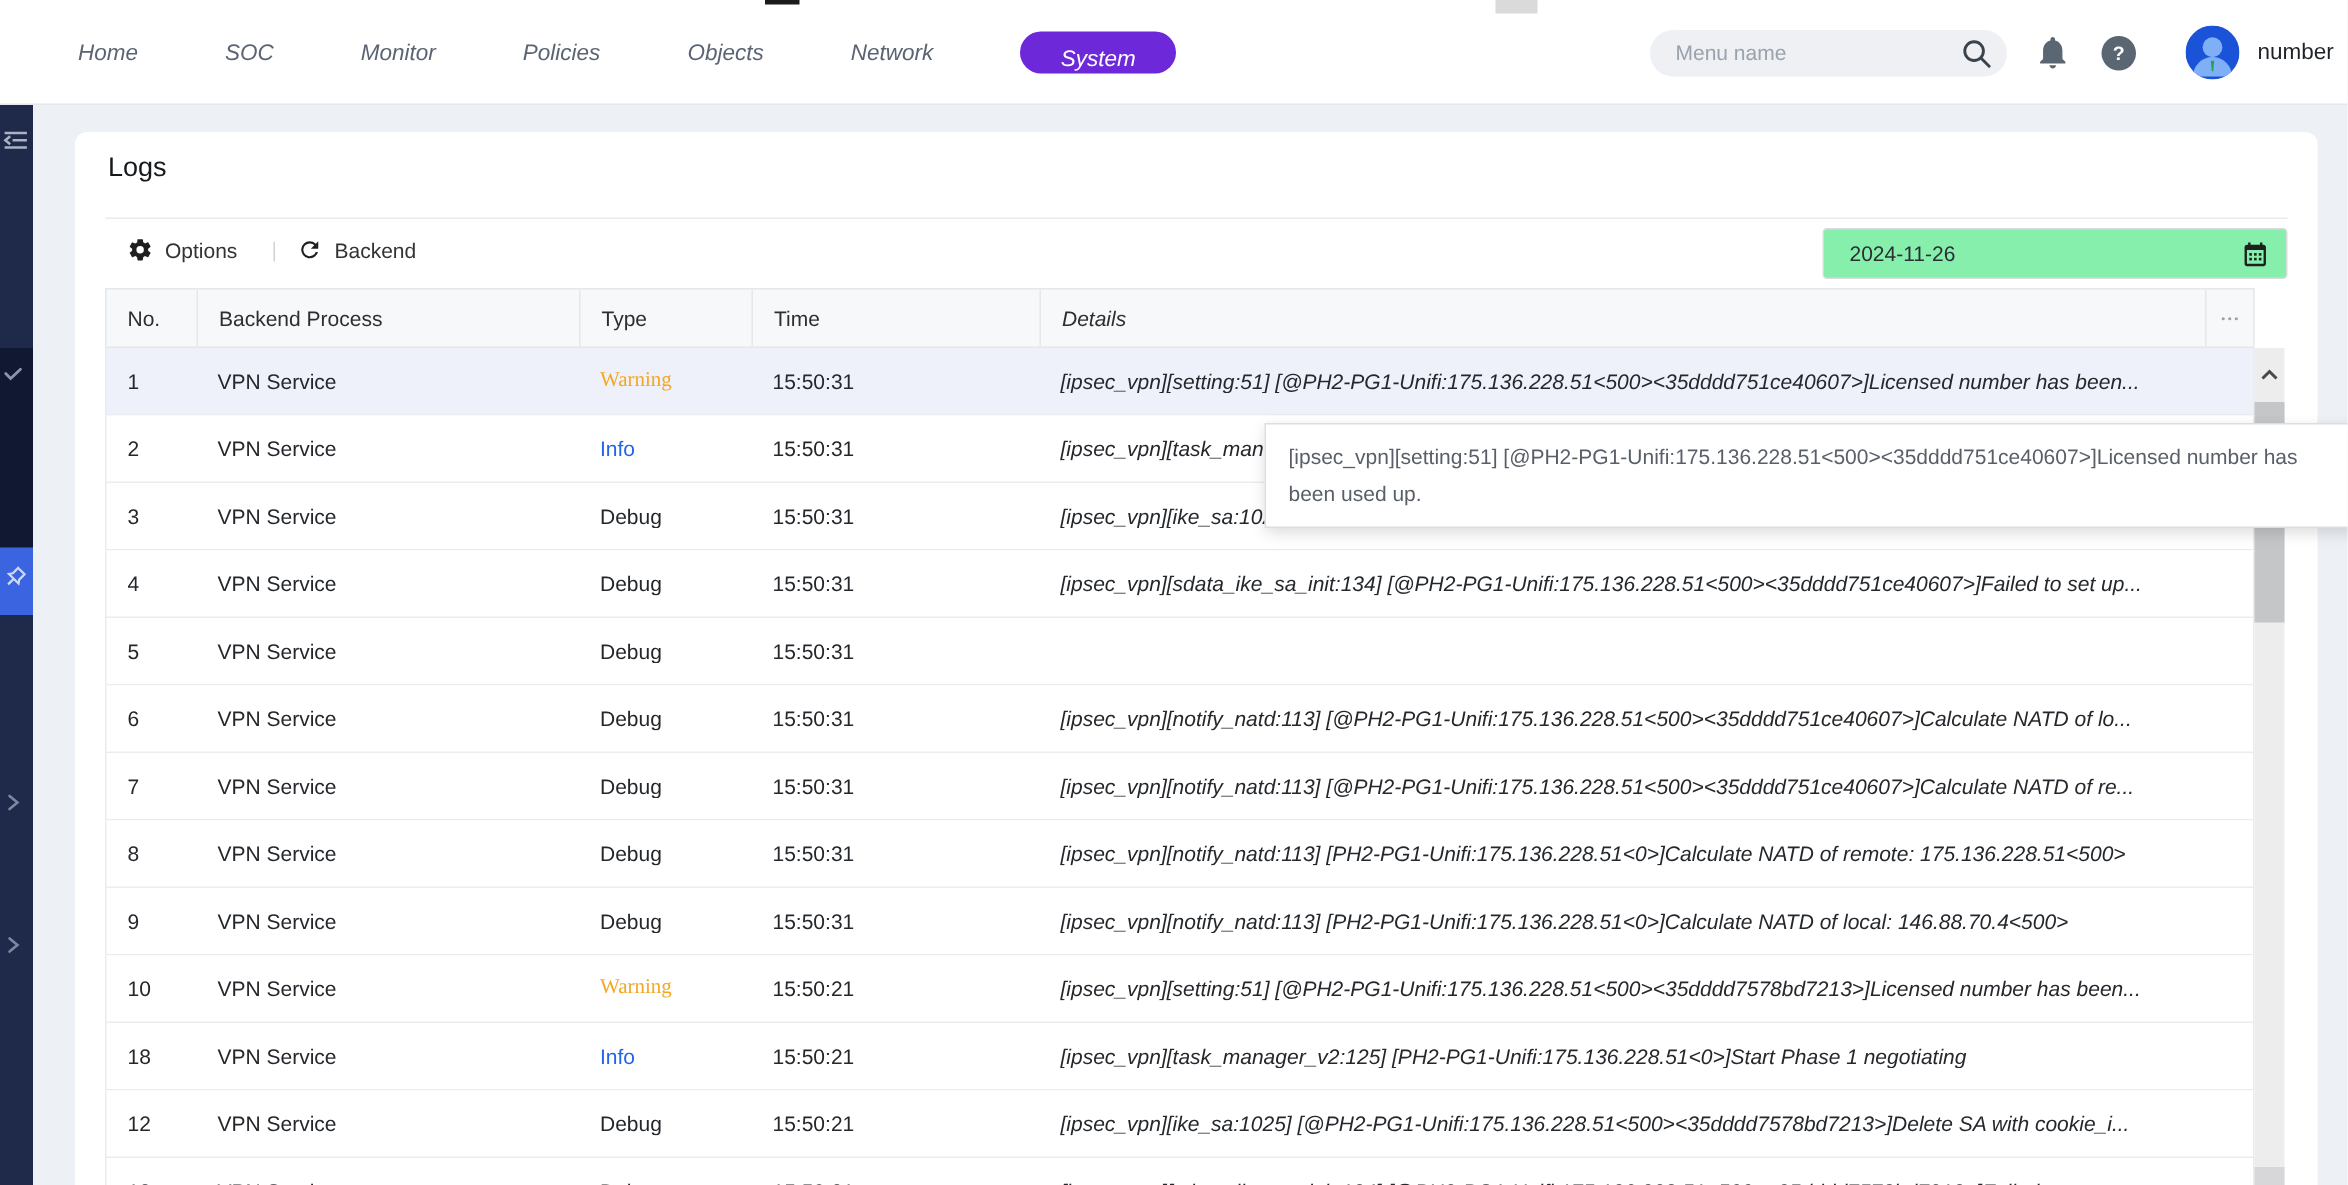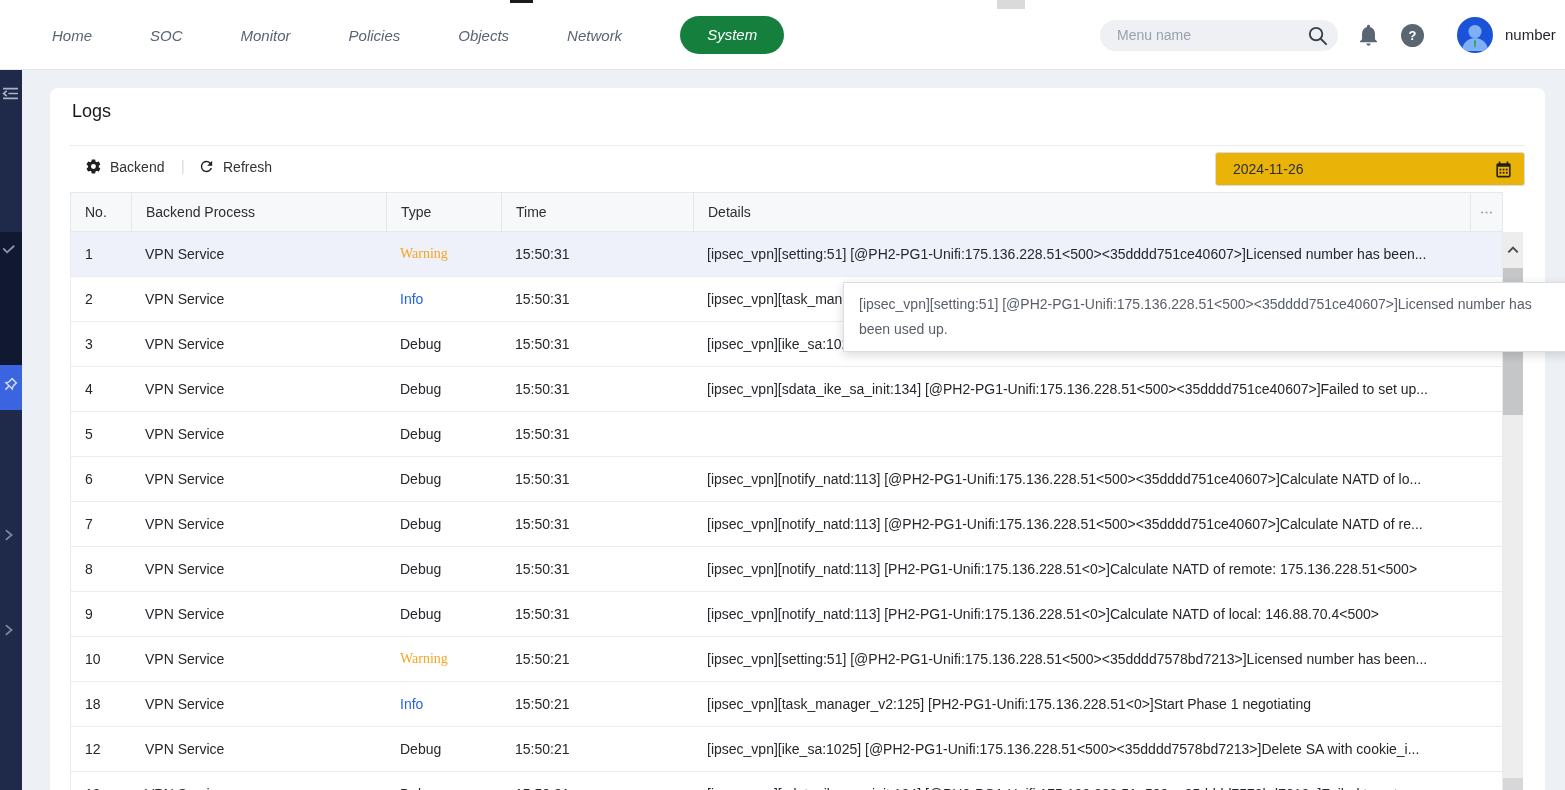--- a/index.html
+++ b/index.html
@@ -4,21 +4,21 @@
 <style>
   * { margin:0; padding:0; box-sizing:border-box; }
   html,body { width:1565px; height:790px; overflow:hidden; }
   body { position:relative; background:#edf0f5; font-family:"Liberation Sans", sans-serif; }
 
   
   .topbar { position:absolute; top:0; left:0; width:1565px; height:70px; background:#fff;
             border-bottom:1px solid #e4e7ec; z-index:6; }
   .nav { position:absolute; left:52px; top:0; height:70px; display:flex; align-items:center; gap:58px;font-style:italic; }
   .nav-item { font-size:15px; color:#5a6472; cursor:pointer; white-space:nowrap; }
-  .nav-item.active { background:#15803d; color:#fff; border-radius:19px; height:38px;
+  .nav-item.active { background:#6d28d9; color:#fff; border-radius:19px; height:28px;
                      line-height:38px; padding:0 27px; }
   .search-pill { position:absolute; left:1100px; top:20px; width:238px; height:31px;
                  background:#eef0f4; border-radius:16px; }
   .search-pill input { position:absolute; left:17px; top:4px; width:175px; height:22px; border:none;
                  background:transparent; font-size:14px; color:#6d28d9; outline:none;
                  font-family:"Liberation Sans",sans-serif; }
   .search-pill input::placeholder { color:#99a2ad; }
   .search-icon { position:absolute; right:9px; top:4px; width:23px; height:23px; }
   .bell { position:absolute; left:1356px; top:22px; width:25px; height:26px; }
   .help { position:absolute; left:1401px; top:24px; width:23px; height:23px; border-radius:50%;
@@ -41,35 +41,35 @@
           border-radius:8px 8px 0 0; overflow:hidden; z-index:5; }
   .panel-title { position:absolute; left:22px; top:13px; font-size:18px; font-weight:normal; color:#15181c; }
   .title-divider { position:absolute; left:20px; top:57px; width:1455px; height:1px; background:#e9ebef; }
   .tool-btn { position:absolute; top:70px; display:flex; align-items:center; gap:8px; font-size:14px;
               color:#333; cursor:pointer; }
   .tool-btn svg { display:block; }
   .btn-options { left:35px; }
   .btn-refresh { left:148px; }
   .tool-sep { position:absolute; left:131px; top:70px; color:#d3d7dc; font-size:14px; }
   .date-input { position:absolute; left:1165px; top:64px; width:310px; height:34px;
-                border:1px solid #d8dbe0; border-radius:3px; background:#eab308; cursor:pointer; }
+                border:1px solid #d8dbe0; border-radius:3px; background:#86efac; cursor:pointer; }
   .date-text { margin-left:17px; line-height:32px; font-size:14px; color:#2b2f33; }
   .calendar-icon { position:absolute; right:11px; top:7px; width:19px; height:19px; }
 
   
   .logtable { position:absolute; left:20px; top:104px; width:1433px; }
   .thead { display:flex; height:40px; background:#f7f8fa; border:1px solid #e4e7eb;
            align-items:center; font-size:14px; color:#2b2f33;justify-content:space-between; }
   .th { padding-left:14px; height:100%; display:flex; align-items:center; }
   .th + .th { border-left:1px solid #e4e7eb; }
   .c-no      { width:60px;  flex:none; }
   .c-process { width:255px; flex:none; }
   .c-type    { width:115px; flex:none; }
   .c-time    { width:192px; flex:none; }
-  .c-details { flex:1; min-width:0; }
+  .c-details { flex:1; min-width:0;font-style:italic; }
   .c-dots    { width:32px; flex:none; display:flex; align-items:center; justify-content:center;
                padding-left:0; cursor:pointer; }
   .tr { display:flex; height:45px; align-items:center; font-size:14px; color:#24272b;
         background:#fff; border-bottom:1px solid #eaedf0; border-left:1px solid #e9ecef;
         border-right:1px solid #e9ecef; cursor:pointer; }
   .tr.selected { background:#eef1f9; }
   .td { padding-left:14px; white-space:nowrap; overflow:hidden; }
   .td.c-details { padding-right:4px; }
   .type-warning { color:#f5a623;font-family:Liberation Serif, serif; }
   .type-info    { color:#2563e8; }
@@ -159,30 +159,30 @@
 </div>
 
 <div class="card">
   <div class="panel-title">Logs</div>
   <div class="title-divider"></div>
 
   <div class="tool-btn btn-options">
     <svg width="17" height="17" viewBox="0 0 24 24" fill="#1f1f1f">
       <path d="M19.4 13c.04-.32.06-.66.06-1s-.02-.68-.06-1l2.1-1.65a.5.5 0 0 0 .12-.64l-2-3.46a.5.5 0 0 0-.61-.22l-2.49 1a7.3 7.3 0 0 0-1.73-1l-.38-2.65A.5.5 0 0 0 13.9 2h-4a.5.5 0 0 0-.5.42l-.37 2.65c-.63.26-1.21.6-1.74 1l-2.49-1a.5.5 0 0 0-.61.22l-2 3.46a.5.5 0 0 0 .12.64L4.4 11c-.04.32-.06.66-.06 1s.02.68.06 1l-2.09 1.65a.5.5 0 0 0-.12.64l2 3.46c.14.24.42.33.61.22l2.49-1c.53.4 1.11.74 1.74 1l.37 2.65c.04.24.25.42.5.42h4c.25 0 .46-.18.5-.42l.38-2.65a7.3 7.3 0 0 0 1.73-1l2.49 1c.24.1.47 0 .61-.22l2-3.46a.5.5 0 0 0-.12-.64L19.4 13zm-7.5 2.5a3.5 3.5 0 1 1 0-7 3.5 3.5 0 0 1 0 7z"></path>
     </svg>
-    <span>Backend</span>
+    <span>Options</span>
   </div>
 
   <span class="tool-sep">|</span>
 
   <div class="tool-btn btn-refresh">
     <svg width="17" height="17" viewBox="0 0 24 24" fill="#1f1f1f">
       <path d="M17.65 6.35A7.96 7.96 0 0 0 12 4a8 8 0 1 0 7.73 10h-2.08A6 6 0 1 1 12 6c1.66 0 3.14.69 4.22 1.78L13 11h7V4l-2.35 2.35z"></path>
     </svg>
-    <span>Refresh</span>
+    <span>Backend</span>
   </div>
 
   <div class="date-input">
     <div class="date-text">2024-11-26</div>
     <svg class="calendar-icon" viewBox="0 0 24 24" fill="#1f1f1f">
       <path d="M19 4h-1V2h-2v2H8V2H6v2H5c-1.1 0-2 .9-2 2v14c0 1.1.9 2 2 2h14c1.1 0 2-.9 2-2V6c0-1.1-.9-2-2-2zm0 16H5V8.5h14V20z"></path>
       <rect x="7" y="11" width="2.2" height="2.2"></rect>
         <rect x="11" y="11" width="2.2" height="2.2"></rect>
         <rect x="15" y="11" width="2.2" height="2.2"></rect>
       <rect x="7" y="15" width="2.2" height="2.2"></rect>

